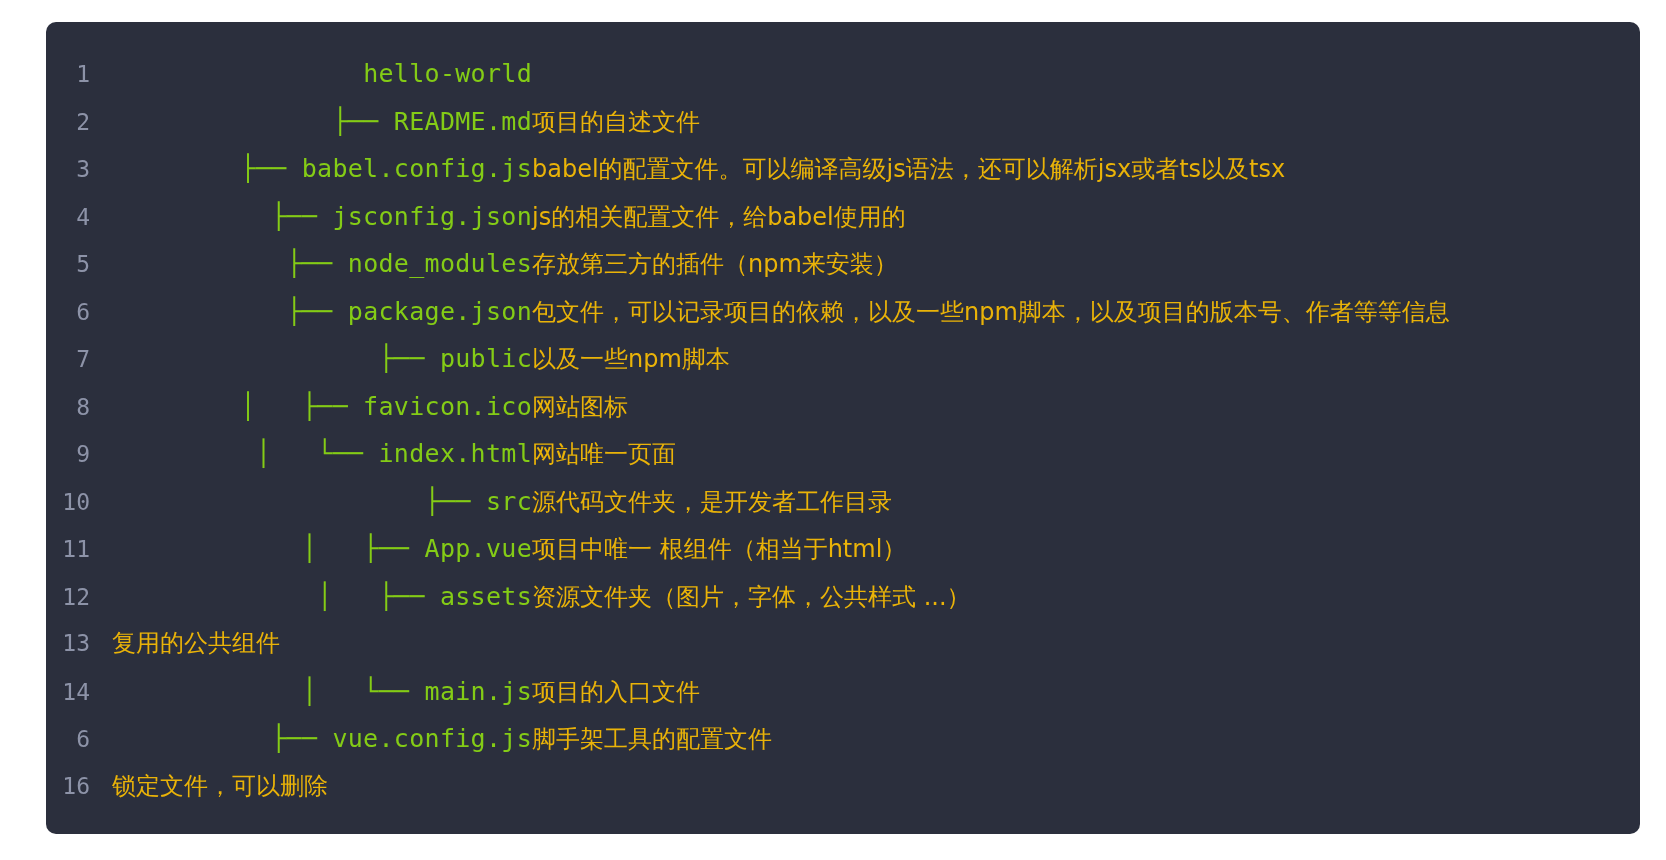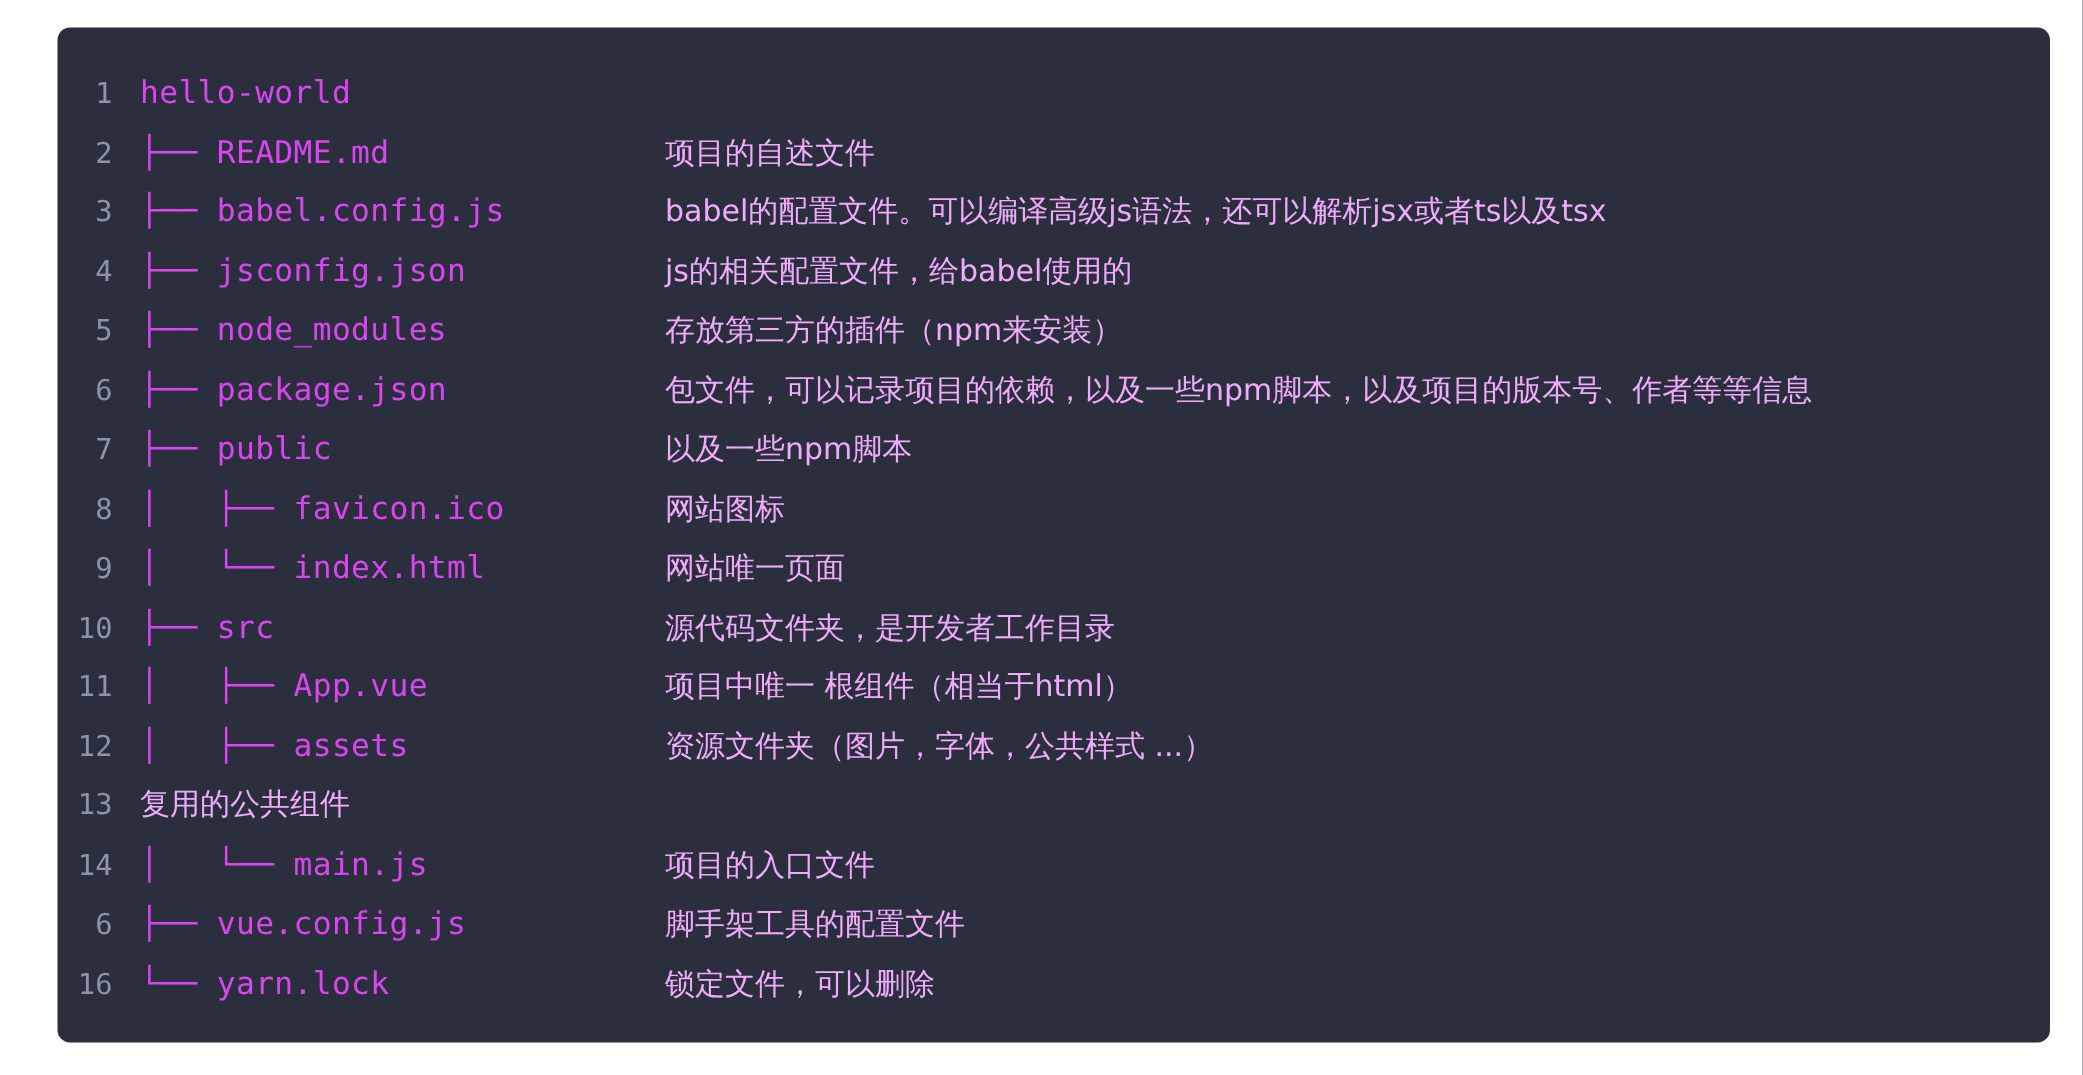--- a/index.html
+++ b/index.html
@@ -43,29 +43,30 @@
     color: #8d93a8;
     font-family: "DejaVu Sans Mono", "Liberation Mono", monospace;
     font-size: 23px;
     padding-right: 22px;
     box-sizing: border-box;
     user-select: none;
   }
   .tree {
     flex: 0 0 420px;
     width: 420px;
-    color: #d946ef;
+    color: #84cc16;
     font-family: "DejaVu Sans Mono", "Liberation Mono", monospace;
     font-size: 25px;
     letter-spacing: 0.3px;
     white-space: pre;
+    text-align: right;
   }
   .desc {
     flex: 1;
-    color: #f0abfc;
+    color: #eab308;
     font-family: "DejaVu Sans", "Liberation Sans", sans-serif;
     font-size: 24px;
     white-space: pre;
   }
 </style>
 </head>
 <body>
 
 <div id="page">
   <div class="code-block">
@@ -155,19 +156,18 @@
       </div>
 
       <div class="line">
         <span class="lineno">6</span>
         <span class="tree">├── vue.config.js</span>
         <span class="desc">脚手架工具的配置文件</span>
       </div>
 
       <div class="line">
         <span class="lineno">16</span>
-        <span class="tree">└── yarn.lock</span>
         <span class="desc">锁定文件，可以删除</span>
       </div>
 
     </div>
   </div>
 </div>
 
 </body></html>

